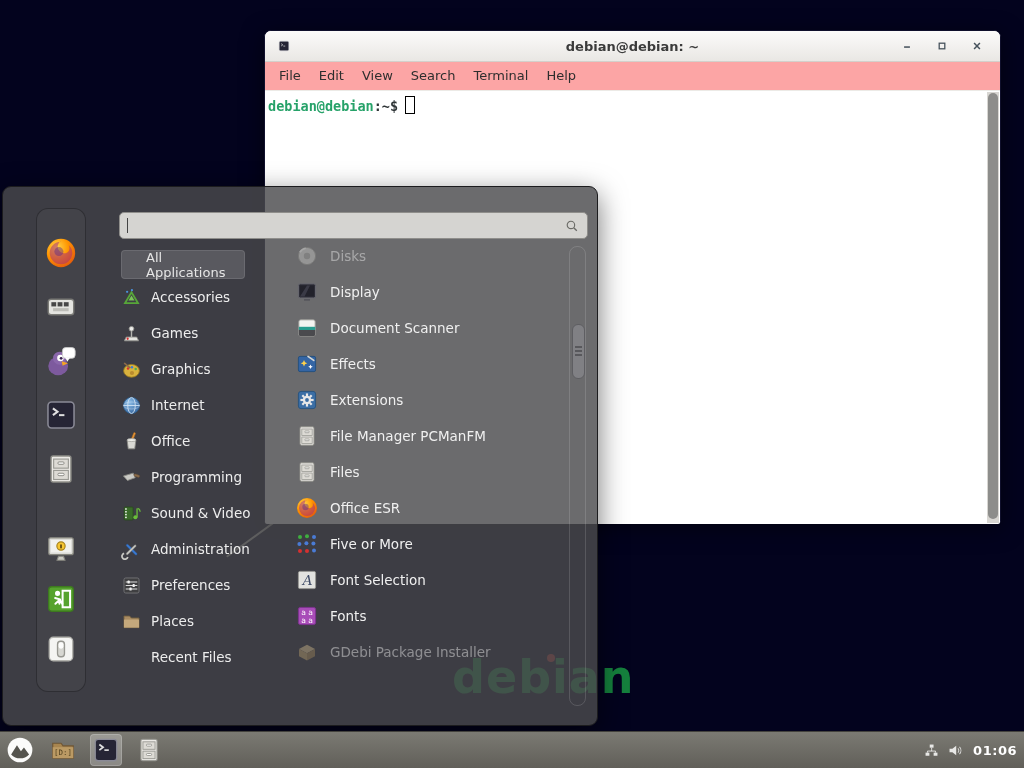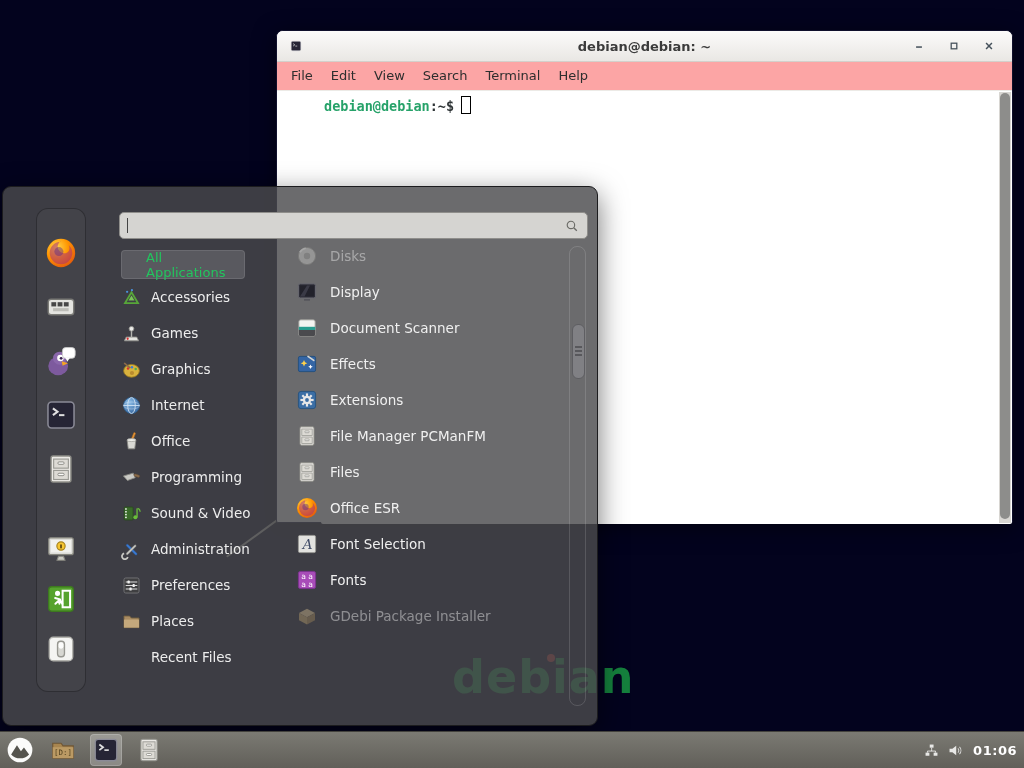--- a/index.html
+++ b/index.html
@@ -18,21 +18,21 @@
     position:absolute;left:95px;top:4px;width:8px;height:8px;border-radius:50%;
     background:#b03030;
   }
   .wp-line{
     position:absolute;left:226px;top:556px;width:92px;height:2px;z-index:1;
     background:rgba(220,220,205,.85);transform:rotate(-36deg);transform-origin:left top;
     border-radius:2px;
   }
   
   .term-win{
-    position:absolute;left:276px;top:30px;width:737px;height:493px;z-index:2;
+    position:absolute;left:264px;top:30px;width:737px;height:493px;z-index:2;
     background:#fff;border:1px solid #10102c;border-radius:7px 7px 2px 2px;
     box-shadow:0 5px 22px rgba(0,0,0,.5);box-sizing:border-box;
   }
   .term-titlebar{
     height:30px;border-radius:6px 6px 0 0;position:relative;
     background:linear-gradient(#fcfbfa,#e9e7e4);border-bottom:1px solid #d3d0cb;
     display:flex;align-items:center;
   }
   .term-titlebar .app-ico{width:12px;height:12px;margin-left:13px;}
   .term-title{
@@ -41,21 +41,21 @@
   }
   .term-controls{margin-left:auto;display:flex;gap:21px;padding-right:16px;position:relative;}
   .term-controls .wbtn{width:14px;height:14px;display:block;cursor:default;}
   .term-menubar{
     height:28px;background:#fca5a5;display:flex;align-items:center;
     padding-left:5px;border-bottom:1px solid #eceae6;
   }
   .term-menubar .mitem{font-size:13px;color:#2e2e2e;padding:0 9px;line-height:28px;}
   .term-content{
     position:relative;height:433px;background:#fff;border-radius:0 0 2px 2px;
-    font-family:"DejaVu Sans Mono","Liberation Mono",monospace;font-size:13.5px;margin-left:44px;
+    font-family:"DejaVu Sans Mono","Liberation Mono",monospace;font-size:13.5px;
   }
   .prompt-line{padding:5px 16px 0 3px;white-space:pre;}
   .p-user{color:var(--prompt-green,#26a269);font-weight:bold;}
   .p-suffix{color:#2e3436;font-weight:bold;}
   .p-cursor{
     display:inline-block;width:8px;height:16px;border:1px solid #000;
     margin-left:7px;vertical-align:-3px;background:transparent;
   }
   .term-scrollbar{
     position:absolute;top:1px;right:1px;bottom:1px;width:12px;background:#d8d6d2;
@@ -85,21 +85,21 @@
   .menu-search input{
     flex:1;border:none;background:transparent;outline:none;
     font-size:13px;color:#222;font-family:inherit;padding:0;
   }
   .menu-search .caret{width:1px;height:15px;background:#444;}
   .menu-search svg{width:16px;height:16px;flex:0 0 16px;}
   .cat-col{position:absolute;left:118px;top:63px;width:146px;}
   .allapps-btn{
     width:124px;height:29px;box-sizing:border-box;border-radius:4px;
     background:rgba(255,255,255,.15);border:1px solid rgba(255,255,255,.10);
-    color:#22c55e;font-size:13px;display:flex;align-items:center;padding-left:24px;cursor:pointer;justify-content:center;
+    color:#e5e5e5;font-size:13px;display:flex;align-items:center;padding-left:24px;cursor:pointer;justify-content:center;
   }
   .cat-row{height:36px;display:flex;align-items:center;gap:9px;cursor:pointer;}
   .cat-row svg{width:21px;height:21px;flex:0 0 21px;}
   .cat-row .lbl{font-size:13.5px;color:#ededed;white-space:nowrap;}
   .app-col{position:absolute;left:278px;top:51px;width:276px;}
   .app-row{height:36px;display:flex;align-items:center;gap:11px;padding-left:14px;cursor:pointer;border-radius:3px;}
   .app-row svg{width:24px;height:24px;flex:0 0 24px;}
   .app-row .lbl{font-size:13.5px;color:#f0f0f0;white-space:nowrap;}
   .app-row.dimmed{opacity:.45;}
   .menu-scrollbar{
@@ -627,20 +627,26 @@
         <span class="lbl">Files</span>
       </div>
 
       <div class="app-row">
         <svg>
           <use href="#ic-firefox"></use>
         </svg>
         <span class="lbl">Office ESR</span>
       </div>
 
+      <div class="app-row">
+        <svg>
+          <use href="#ic-five-or-more"></use>
+        </svg>
+        <span class="lbl">Five or More</span>
+      </div>
 
       <div class="app-row">
         <svg>
           <use href="#ic-font-selection"></use>
         </svg>
         <span class="lbl">Font Selection</span>
       </div>
 
       <div class="app-row">
         <svg>

